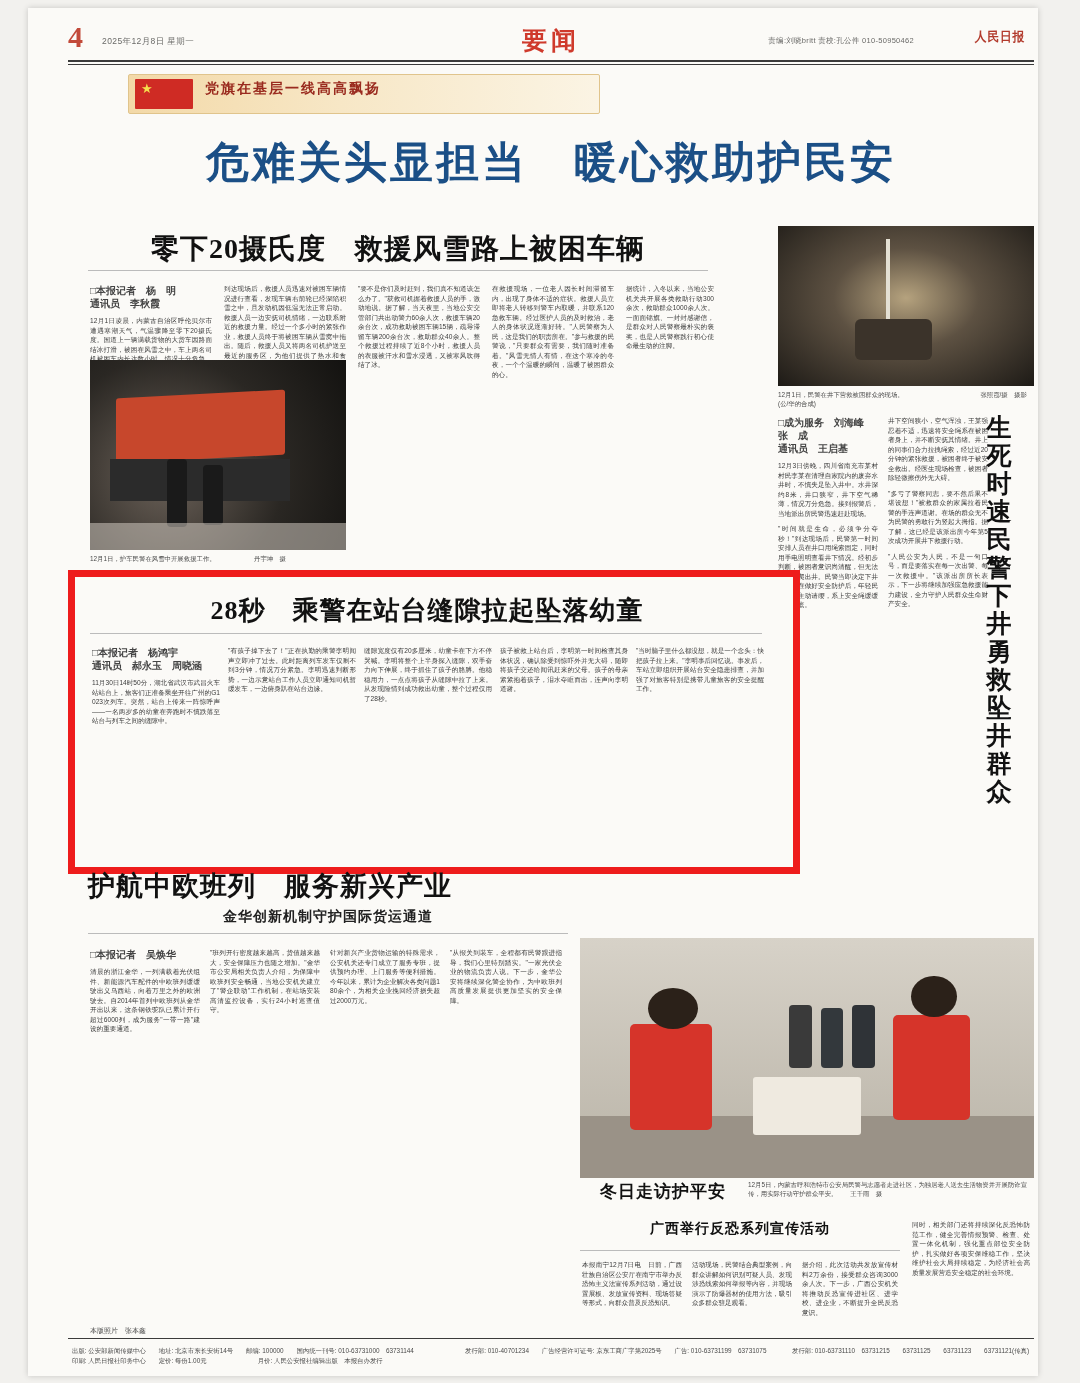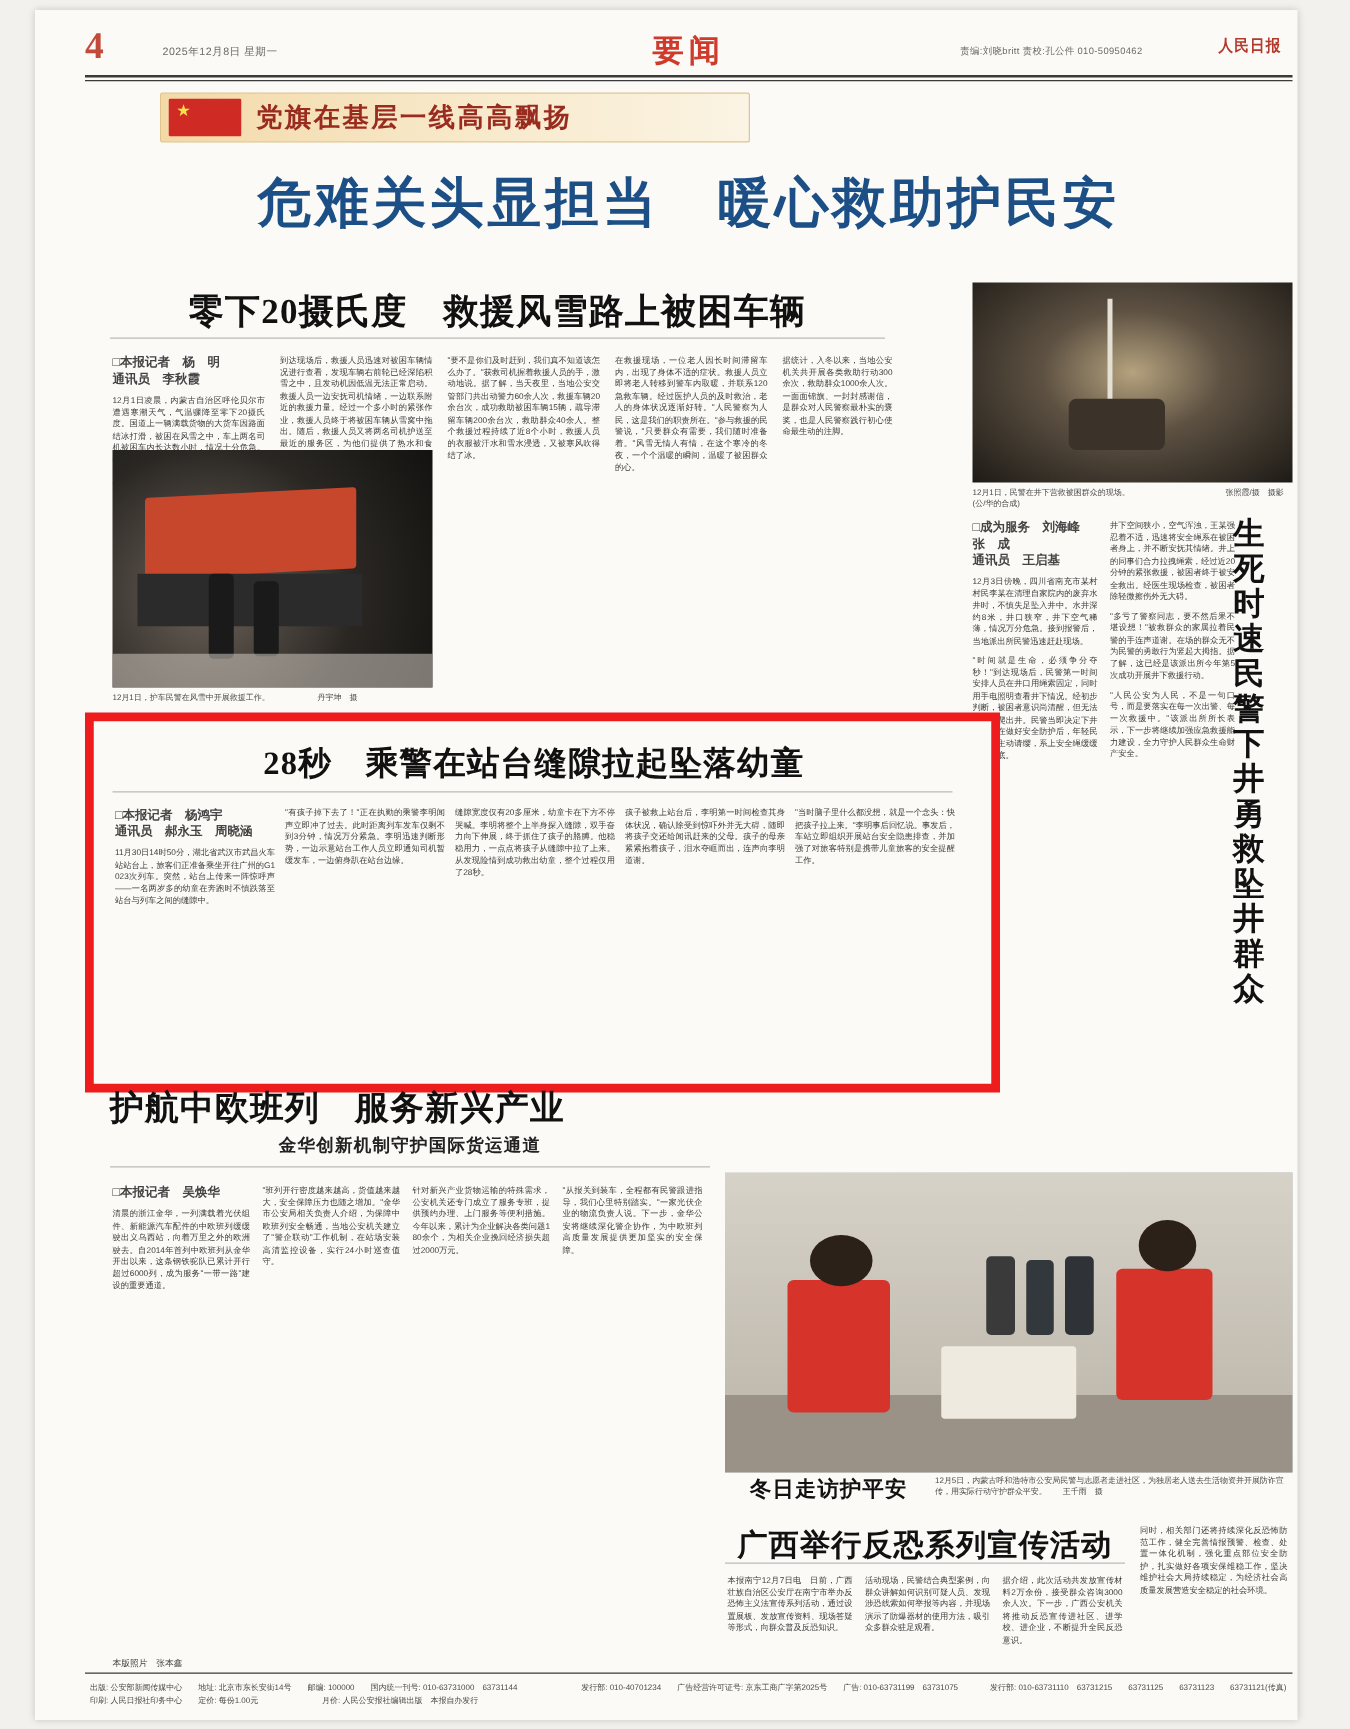--- a/index.html
+++ b/index.html
@@ -8,35 +8,35 @@
     position:relative;width:1080px;height:1383px;background:#f2f1ee;
     overflow:hidden;
   }
   .paper{
     position:absolute;left:28px;top:8px;width:1010px;height:1368px;
     background:#fbfaf7;box-shadow:0 0 6px rgba(0,0,0,.18);
   }
   
   .masthead{position:absolute;left:40px;top:10px;width:966px;height:42px;}
   .pagenum{position:absolute;left:0;top:2px;font-size:30px;color:#c24a3a;font-weight:bold;font-family:"Liberation Serif",serif;}
-  .mast-date{position:absolute;left:34px;top:18px;font-size:8.5px;color:#6a6a68;letter-spacing:.4px;margin-left:28px;}
+  .mast-date{position:absolute;left:34px;top:18px;font-size:8.5px;color:#6a6a68;letter-spacing:.4px;}
   .mast-title{position:absolute;left:0;right:0;top:6px;text-align:center;font-size:25px;font-weight:bold;color:#cf3a2c;font-family:"Liberation Serif",serif;letter-spacing:4px;}
   .mast-contact{position:absolute;right:120px;top:18px;font-size:7.5px;color:#6a6a68;letter-spacing:.3px;text-align:right;}
   .mast-logo{position:absolute;right:6px;top:10px;font-size:13px;color:#b23a2c;font-family:"Liberation Serif",serif;font-weight:bold;letter-spacing:1px;transform:scaleX(.9);}
   .rule-top{position:absolute;left:40px;top:52px;width:966px;height:2px;background:#3b3b3b;}
   .rule-top2{position:absolute;left:40px;top:56px;width:966px;height:1px;background:#3b3b3b;}
 
   
   .banner{position:absolute;left:100px;top:66px;width:470px;height:38px;
     background:linear-gradient(90deg,#f3d9a8 0%,#f7e7c6 45%,#fbf4e4 100%);
     border:1px solid #e0c48c;border-radius:2px;overflow:hidden;}
   .banner .flag{position:absolute;left:6px;top:4px;width:58px;height:30px;background:#cf2b24;
     border-radius:1px;}
   .banner .flag:after{content:"★";position:absolute;left:6px;top:2px;color:#f5e14e;font-size:13px;}
-  .banner .btxt{position:absolute;left:76px;top:5px;font-size:21px;font-weight:bold;color:#9a2b1f;
+  .banner .btxt{position:absolute;left:76px;top:5px;font-size:14px;font-weight:bold;color:#9a2b1f;
     font-family:"Liberation Serif",serif;letter-spacing:2px;}
 
   
   .headline{position:absolute;left:40px;top:126px;width:966px;text-align:center;
     font-size:43px;font-weight:bold;color:#1b4f86;font-family:"Liberation Serif",serif;letter-spacing:3px;}
 
   
   .sec1-title{position:absolute;left:60px;top:222px;width:620px;text-align:center;
     font-size:28px;font-weight:bold;color:#111;font-family:"Liberation Serif",serif;letter-spacing:1px;}
   .hr-a{position:absolute;left:60px;top:262px;width:620px;height:1px;background:#bbb;}
@@ -90,21 +90,21 @@
   .s3c4{position:absolute;left:422px;top:940px;width:112px;}
   .s3sign{position:absolute;left:62px;top:1318px;width:180px;font-size:7px;color:#444;}
 
   
   .ph3{position:absolute;left:552px;top:930px;width:454px;height:240px;}
   .ph3cap{position:absolute;left:720px;top:1172px;width:286px;}
   .ph3label{position:absolute;left:560px;top:1172px;width:150px;text-align:center;
     font-size:17px;font-weight:bold;color:#111;font-family:"Liberation Serif",serif;letter-spacing:1px;}
 
   .sec4-title{position:absolute;left:552px;top:1212px;width:320px;text-align:center;
-    font-size:24px;font-weight:bold;color:#111;font-family:"Liberation Serif",serif;letter-spacing:1px;}
+    font-size:14px;font-weight:bold;color:#111;font-family:"Liberation Serif",serif;letter-spacing:1px;}
   .hr-d{position:absolute;left:552px;top:1242px;width:320px;height:1px;background:#bbb;}
   .s4c1{position:absolute;left:554px;top:1252px;width:100px;}
   .s4c2{position:absolute;left:664px;top:1252px;width:100px;}
   .s4c3{position:absolute;left:774px;top:1252px;width:96px;}
   .s4c4{position:absolute;left:884px;top:1212px;width:118px;}
 
   
   .rule-bot{position:absolute;left:40px;top:1330px;width:966px;height:1px;background:#3b3b3b;}
   .footer{position:absolute;left:44px;top:1338px;width:960px;font-size:6.4px;color:#4a4a4a;line-height:10px;}
 

